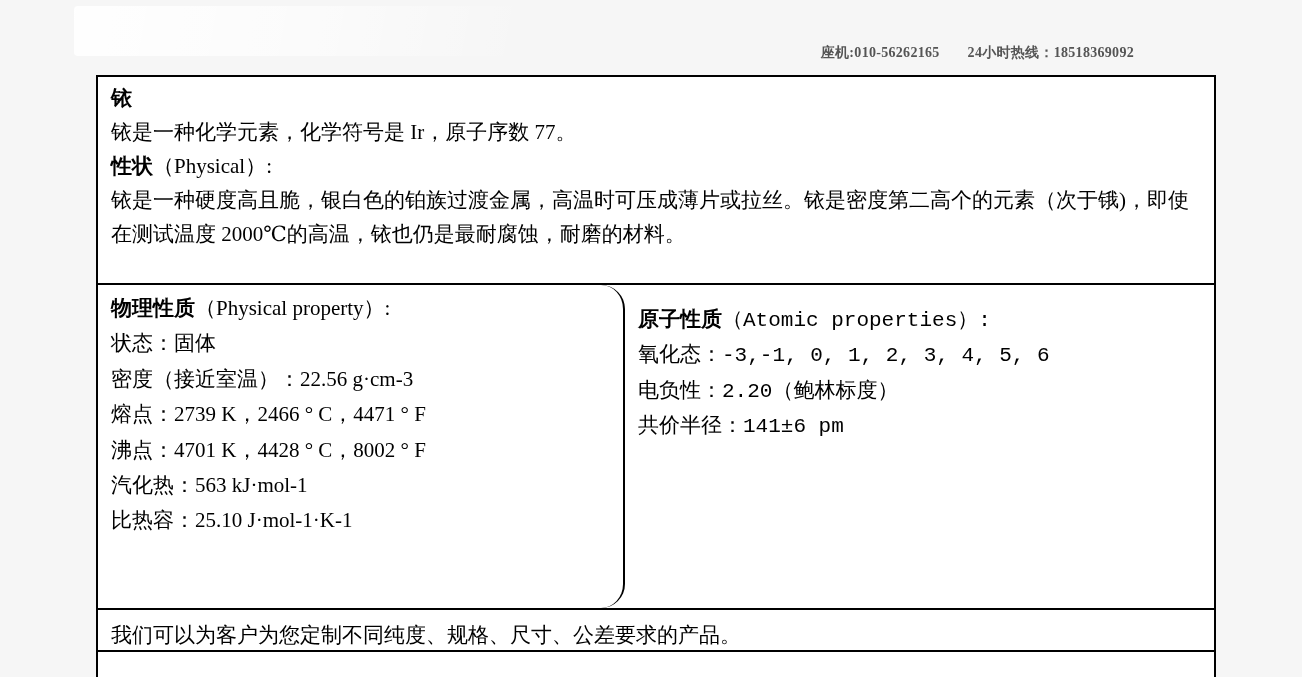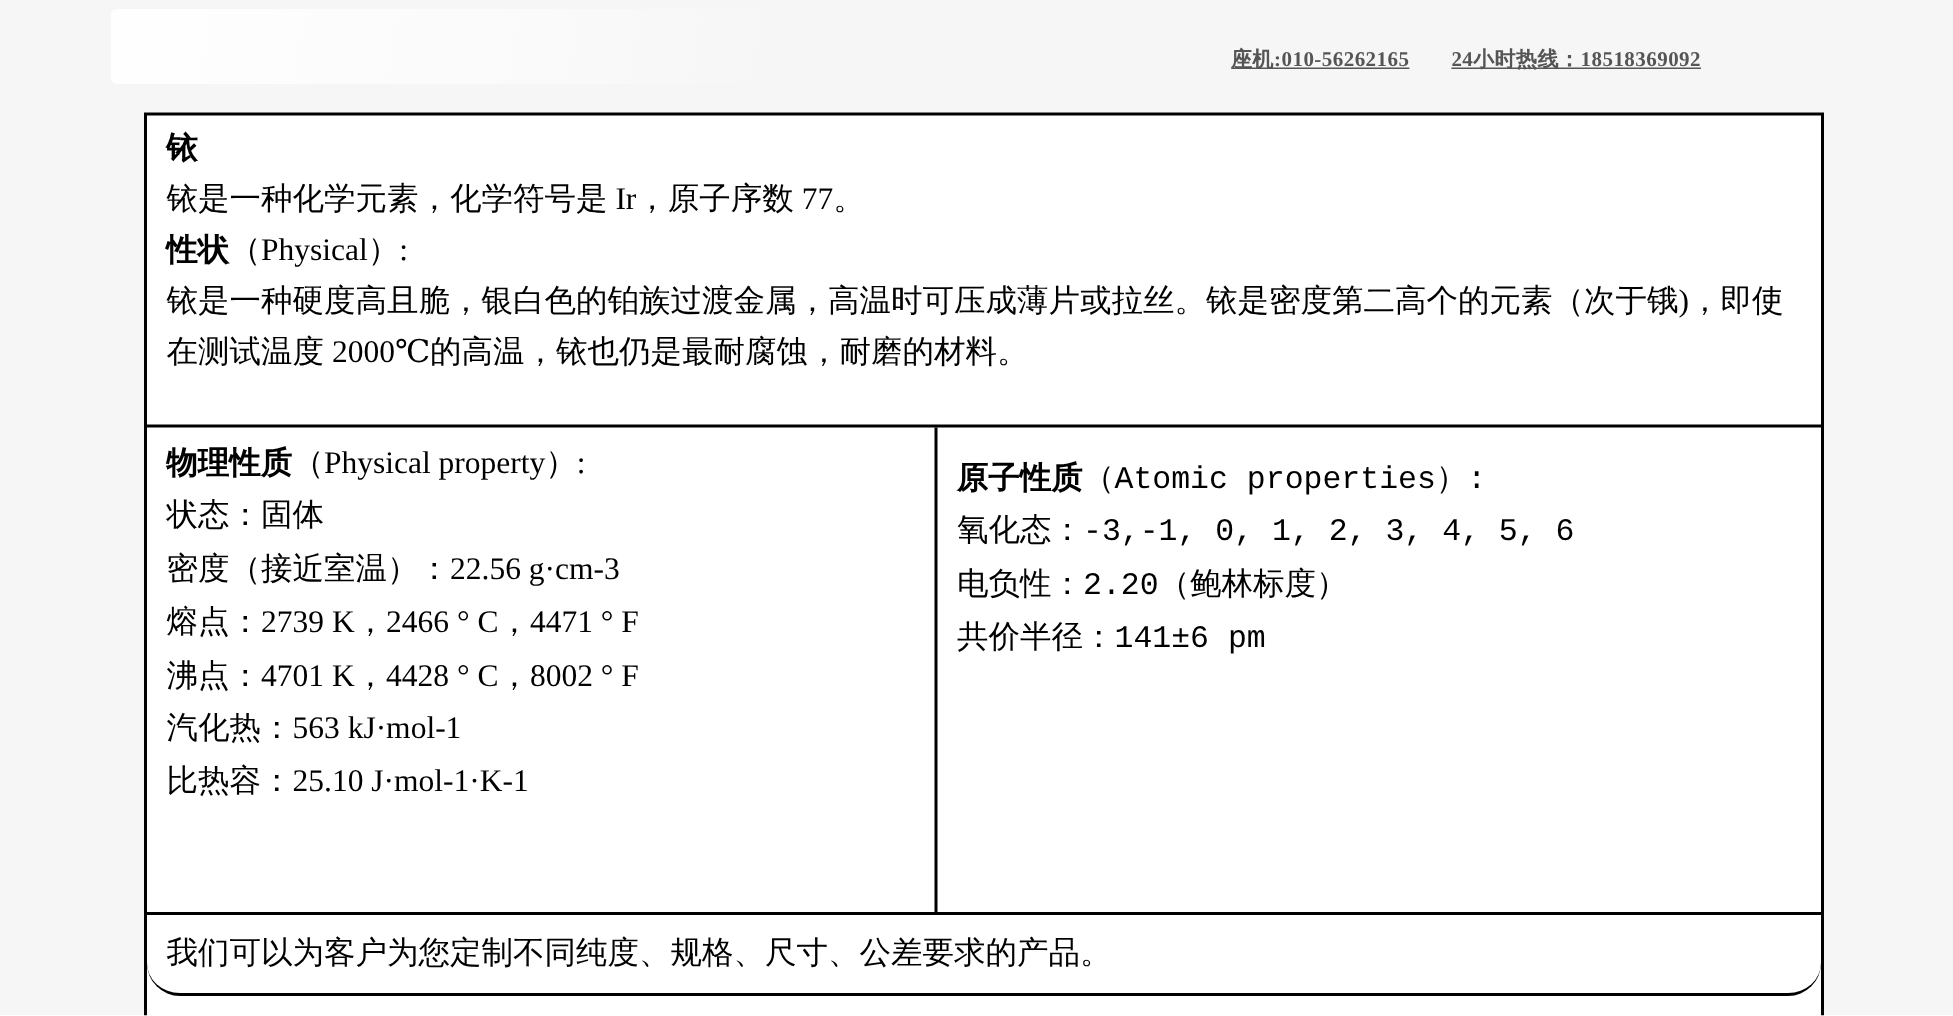--- a/index.html
+++ b/index.html
@@ -17,30 +17,29 @@
     position: absolute;
     left: 74px;
     top: 6px;
     width: 450px;
     height: 50px;
     background: linear-gradient(100deg, rgba(255,255,255,0.95) 0%, rgba(255,255,255,0.55) 55%, rgba(255,255,255,0) 100%);
     border-radius: 4px;
   }
   .contact {
     position: absolute;
-    top: 31px;
+    top: 44px;
     right: 168px;
     display: flex;
     gap: 28px;
     font-size: 14px;
     font-weight: bold;
     color: #555;
     letter-spacing: 0.3px;
     white-space: nowrap;
-    text-decoration: underline;
   }
   .doc-box {
     position: absolute;
     left: 96px;
     top: 75px;
     width: 1120px;
     height: 640px; 
     border: 2px solid #000;
     background: #fff;
     font-size: 21px;
@@ -55,33 +54,33 @@
   .columns {
     display: flex;
     height: 325px;
     border-bottom: 2px solid #000;
   }
   .col-left {
     width: 527px;
     border-right: 2px solid #000;
     padding: 6px 14px 0 13px;
     line-height: 35.4px;
+    border-radius: 24px;
   }
   .col-right {
     flex: 1;
     padding: 18px 14px 0 13px;
     line-height: 35.4px;
     font-family: Liberation Mono, monospace;
   }
   .custom-row {
-    height: 54px;
+    height: 42px;
     border-bottom: 2px solid #000;
     padding: 10px 14px 0 13px;
     line-height: 30px;
-    border-radius: 22px;
   }
   .bold { font-weight: bold; }
   .prop-line { white-space: nowrap; }
 </style>
 </head>
 <body>
 
 <div class="screen">
 
   <div class="ghost-logo"></div>

